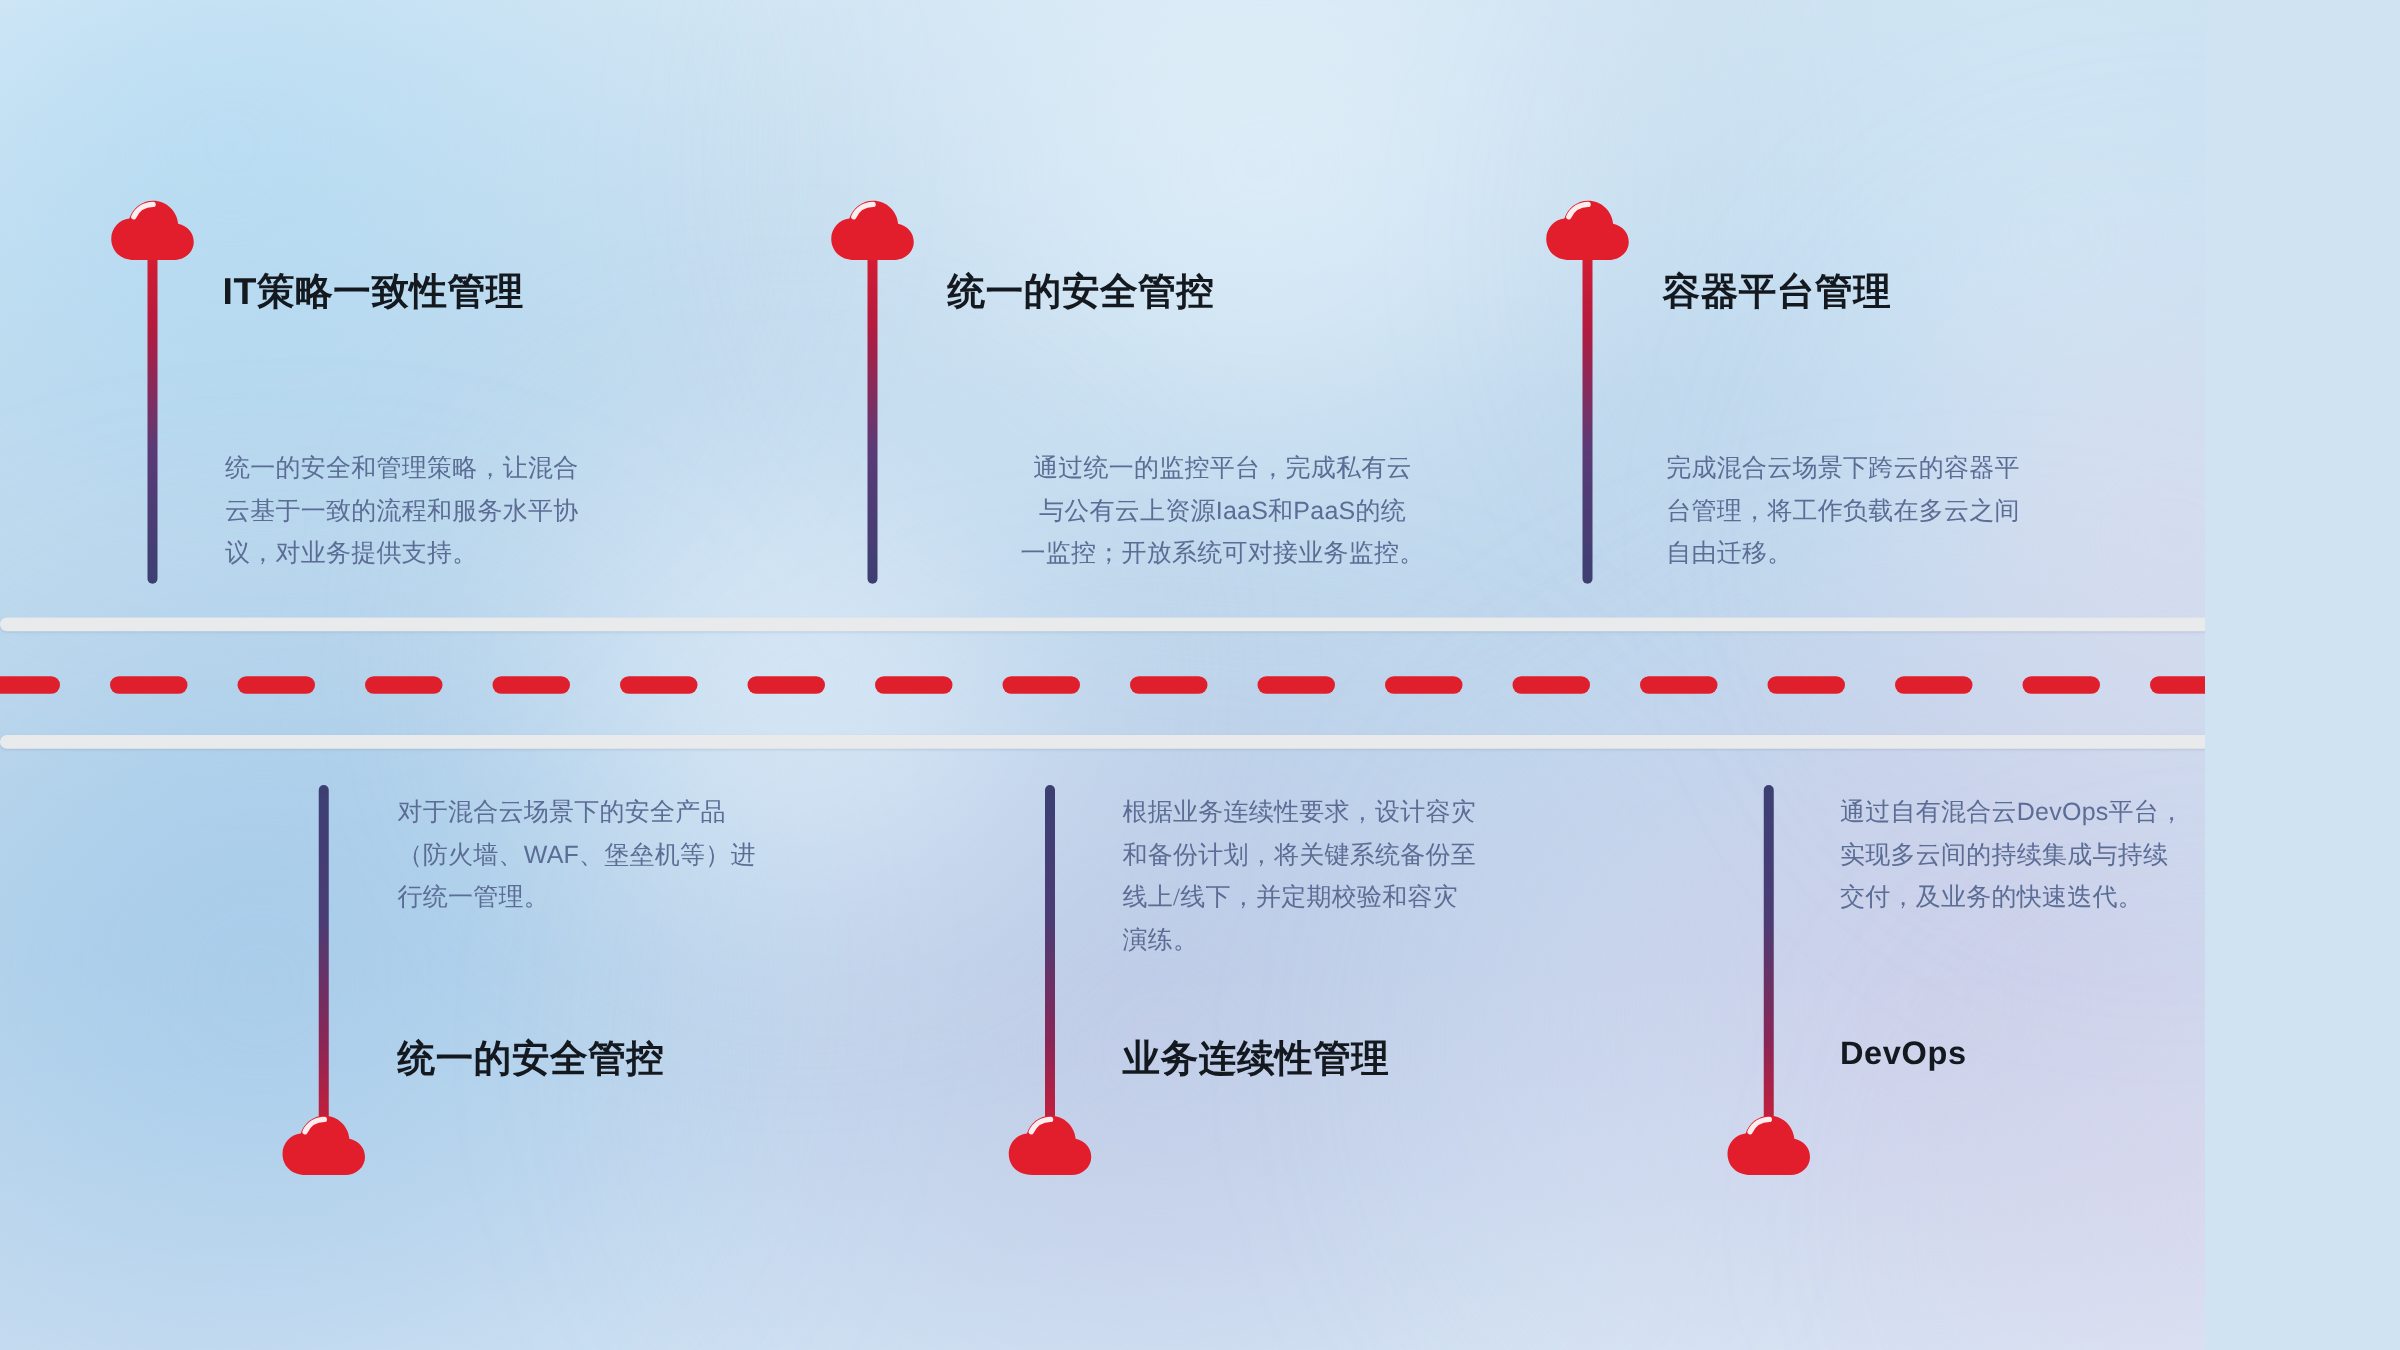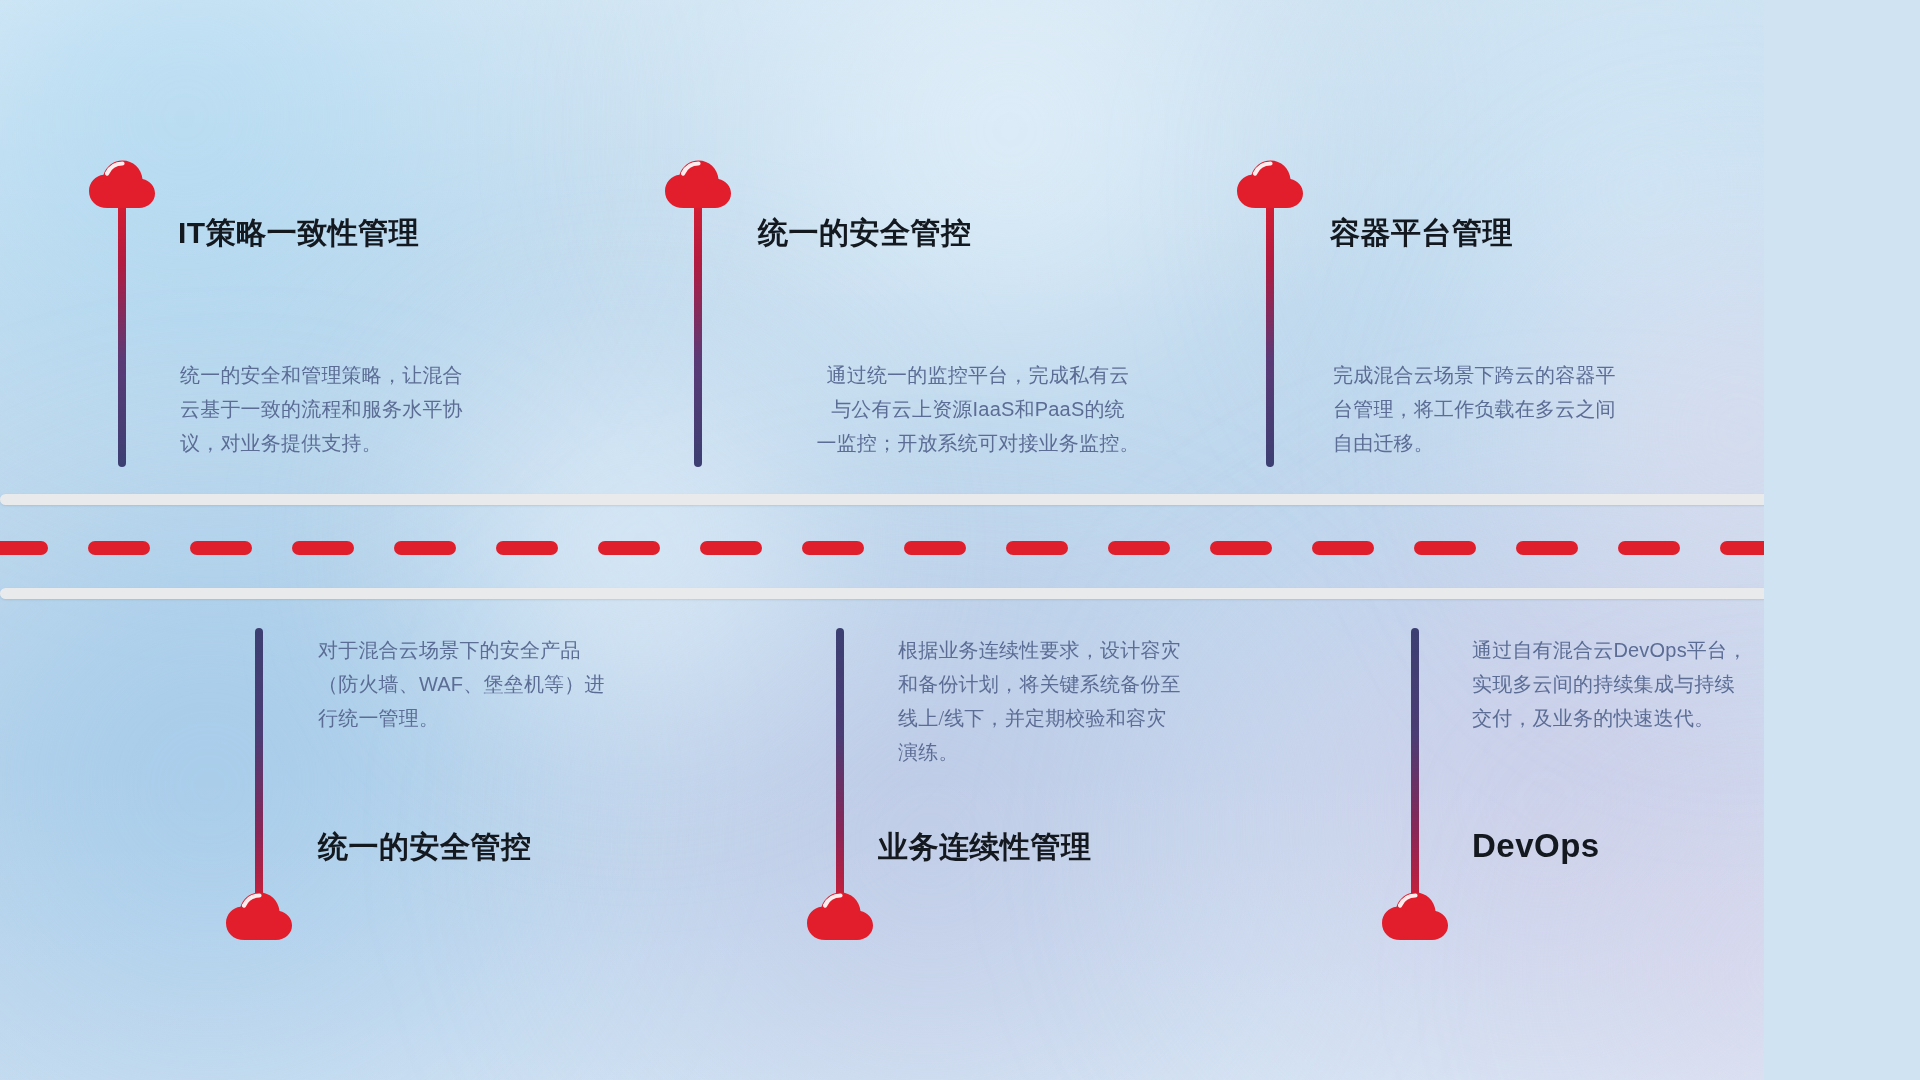--- a/index.html
+++ b/index.html
@@ -52,21 +52,21 @@
   .item{position:absolute;}
   .pin-wrap{position:absolute;top:0;left:0;}
   .pin-line{position:absolute;width:8px;border-radius:4px;}
   .pin-line.down{background:linear-gradient(to bottom,#e21d2c 0%,#b31b3f 28%,#5b3a76 62%,#3c3f72 100%);}
   .pin-line.up{background:linear-gradient(to bottom,#3c3f72 0%,#4b3c74 38%,#8a2656 72%,#d41d33 100%);}
   .cloud{position:absolute;width:70px;height:52px;}
   .title{
     position:absolute;font-size:30px;font-weight:bold;color:#14181f;
     letter-spacing:.5px;white-space:nowrap;
   }
-  .title.latin{font-size:33px;}
+  .title.latin{font-size:26px;}
   .desc{
     position:absolute;font-size:20px;line-height:34px;color:#5b6c95;
     letter-spacing:.2px;white-space:pre-line;
   }
 </style>
 </head>
 <body>
 
 <div id="stage">
 
@@ -174,21 +174,21 @@
       <svg class="cloud" style="left:805px;top:890px;" viewBox="0 0 70 52">
         <path d="M20.5 50 C9 50 2 42.5 2 33 C2 24.5 8.5 17.5 16.5 16.8 C19 8.5 26.5 2.5 35.5 2.5
                  C46 2.5 54.5 10.5 55.5 21 C63 22.5 68 28.5 68 35.5 C68 43.5 61 50 52 50 Z" fill="#e21d2c"></path>
         <path d="M20 15.5 C23 9 29 5.5 35.5 5.5" stroke="#ffffff" stroke-width="4.2" stroke-linecap="round" fill="none" opacity="0.92"></path>
       </svg>
     </div>
     <div class="desc" style="left:898px;top:633px;width:430px;font-family:Liberation Serif, serif;">根据业务连续性要求，设计容灾
 和备份计划，将关键系统备份至
 线上/线下，并定期校验和容灾
 演练。</div>
-    <div class="title" style="left:878px;top:827px;">业务连续性管理</div>
+    <div class="title" style="left:898px;top:827px;">业务连续性管理</div>
   </div>
 
   <div class="item">
     <div class="pin-wrap">
       <div class="pin-line up" style="left:1411px;top:628px;height:285px;"></div>
       <svg class="cloud" style="left:1380px;top:890px;" viewBox="0 0 70 52">
         <path d="M20.5 50 C9 50 2 42.5 2 33 C2 24.5 8.5 17.5 16.5 16.8 C19 8.5 26.5 2.5 35.5 2.5
                  C46 2.5 54.5 10.5 55.5 21 C63 22.5 68 28.5 68 35.5 C68 43.5 61 50 52 50 Z" fill="#e21d2c"></path>
         <path d="M20 15.5 C23 9 29 5.5 35.5 5.5" stroke="#ffffff" stroke-width="4.2" stroke-linecap="round" fill="none" opacity="0.92"></path>
       </svg>

